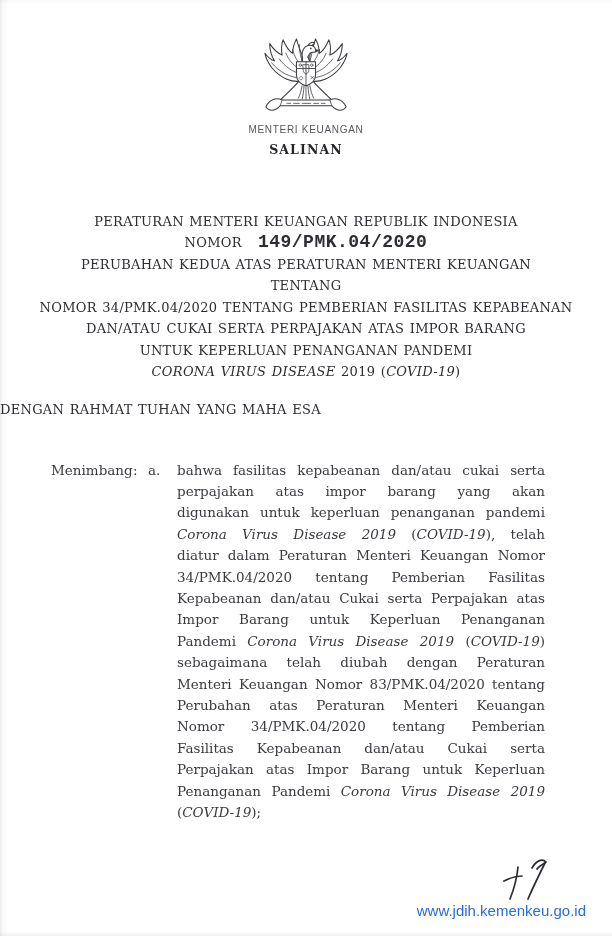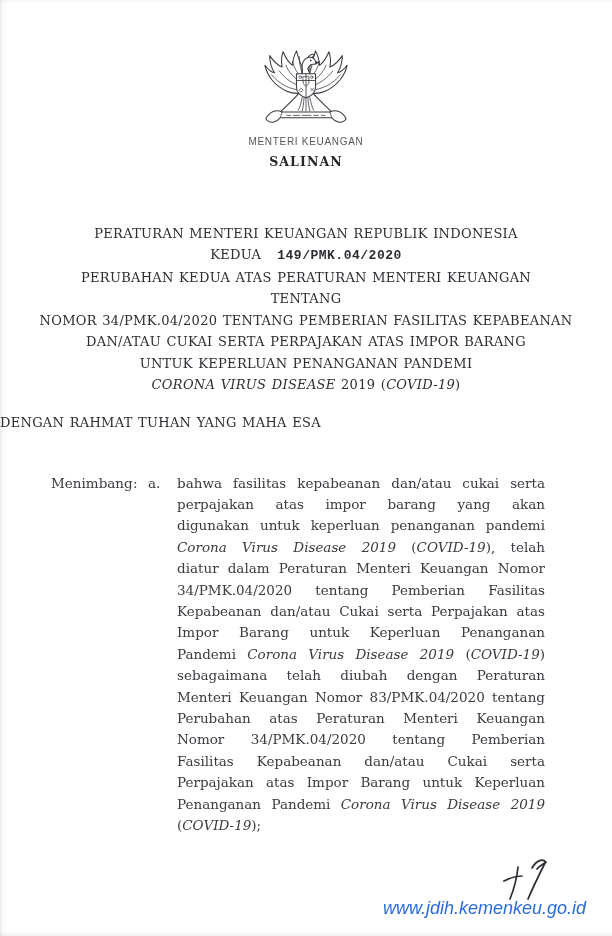--- a/index.html
+++ b/index.html
@@ -9,21 +9,21 @@
     height: 936px;
     overflow: hidden;
     font-family: "DejaVu Serif", serif;
     color: #3a3a40;
     background:
       linear-gradient(90deg, rgba(0,0,0,0.08) 0px, rgba(0,0,0,0.02) 3px, rgba(0,0,0,0) 9px),
       linear-gradient(0deg, rgba(0,0,0,0.05) 0px, rgba(0,0,0,0) 5px),
       linear-gradient(180deg, rgba(0,0,0,0.03) 0px, rgba(0,0,0,0) 4px),
       #ffffff;
   }
-  .letterhead { padding-top: 48px; text-align: center; }
+  .letterhead { padding-top: 36px; text-align: center; }
   .emblem { display: block; margin: 0 auto; }
   .ministry {
     margin-top: 2px;
     font-family: "Liberation Sans", sans-serif;
     font-size: 10px;
     line-height: 11.5px;
     letter-spacing: 0.7px;
     color: #56565c;
   }
   .stamp {
@@ -39,21 +39,21 @@
     text-align: center;
     font-size: 13px;
     line-height: 21.5px;
     letter-spacing: 0.3px;
     color: #2d2d33;
     word-spacing: 1px;
   }
   .nomor-value {
     font-family: "Liberation Mono", monospace;
     font-weight: bold;
-    font-size: 13px;
+    font-size: 18px;
     letter-spacing: 0.5px;
     margin-left: 16px;
   }
   .center-line {
     text-align: left;
     font-size: 13px;
     letter-spacing: 0.3px;
     color: #2d2d33;
     word-spacing: 1px;
   }
@@ -81,23 +81,22 @@
   .paraf {
     position: absolute;
     right: 54px;
     bottom: 27px;
   }
   .watermark {
     position: absolute;
     right: 26px;
     bottom: 17px;
     font-family: "Liberation Sans", sans-serif;
-    font-size: 18px;
+    font-size: 15px;
     text-decoration: none;
-    font-style: italic;
   }
 </style>
 </head>
 <body>
 
 <div class="page">
 
   <div class="letterhead">
     <svg class="emblem" width="96" height="86" viewBox="0 0 100 90">
       <g fill="none" stroke="#3a3a40" stroke-width="1.1" stroke-linecap="round" stroke-linejoin="round">
@@ -125,21 +124,21 @@
     </svg>
     <div class="ministry">
       <div>MENTERI KEUANGAN</div>
     </div>
     <div class="stamp">SALINAN</div>
   </div>
 
   <div class="title-block">
     <div>PERATURAN MENTERI KEUANGAN REPUBLIK INDONESIA</div>
     <div>
-      <span>KEDUA</span><span class="nomor-value">149/PMK.04/2020</span>
+      <span>NOMOR</span><span class="nomor-value">149/PMK.04/2020</span>
     </div>
     <div>PERUBAHAN KEDUA ATAS PERATURAN MENTERI KEUANGAN</div>
     <div>TENTANG</div>
     <div>NOMOR 34/PMK.04/2020 TENTANG PEMBERIAN FASILITAS KEPABEANAN</div>
     <div>DAN/ATAU CUKAI SERTA PERPAJAKAN ATAS IMPOR BARANG</div>
     <div>UNTUK KEPERLUAN PENANGANAN PANDEMI</div>
     <div><span class="it">CORONA VIRUS DISEASE</span><span> 2019 (</span><span class="it">COVID-19</span><span>)</span></div>
   </div>
 
   <div class="center-line invocation">DENGAN RAHMAT TUHAN YANG MAHA ESA</div>

